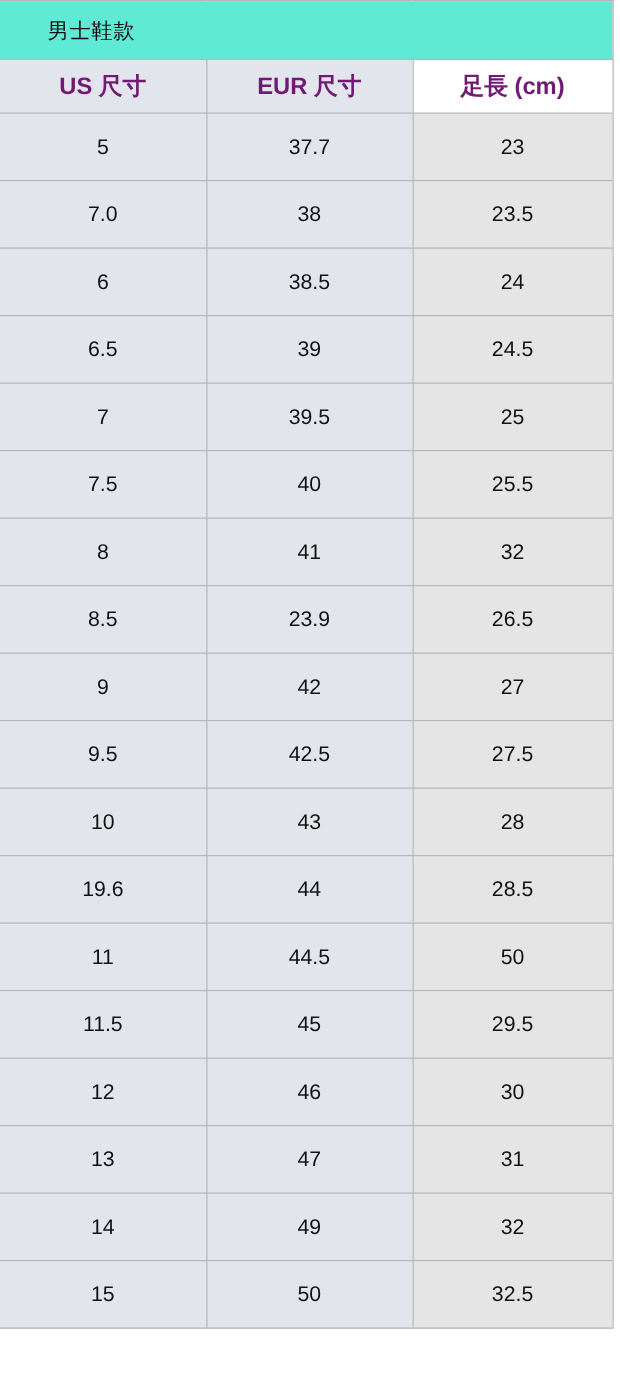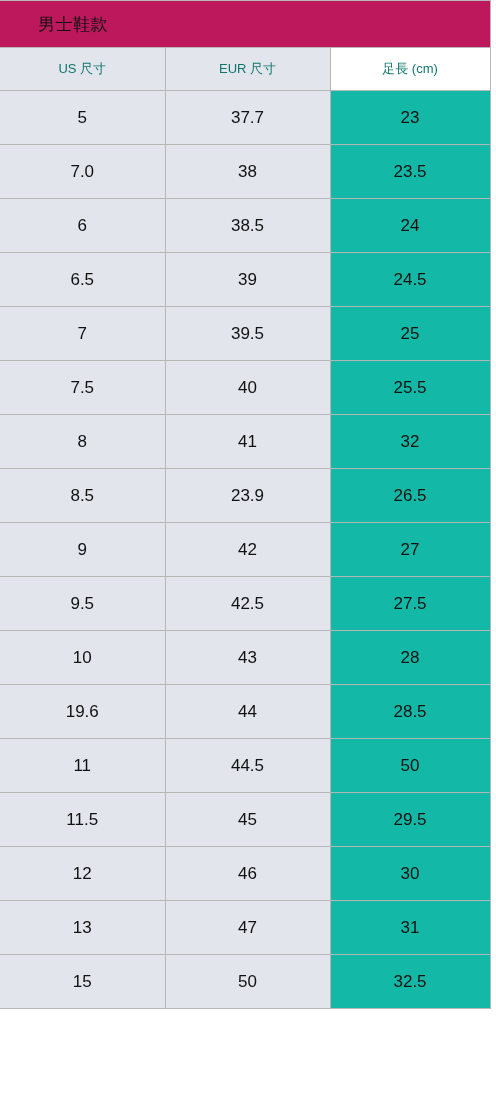--- a/index.html
+++ b/index.html
@@ -33,60 +33,60 @@
   }
 
   
   col.col-us  { width: 165px; }
   col.col-eur { width: 165px; }
   col.col-len { width: 160px; }
 
   
   tr.title-row td {
     height: 46px;
-    background: #be185d;
+    background: #5eead4;
     border-bottom: 1px solid #b6b6b6;
     padding: 0 0 0 38px;
     text-align: left;
     vertical-align: middle;
     font-size: 17px;
     font-weight: normal;
     letter-spacing: 0.5px;
     color: #111111;
   }
 
   
   tr.header-row th {
     height: 42px;
-    font-size: 13px;
-    font-weight: normal;
+    font-size: 19px;
+    font-weight: bold;
     text-align: center;
     vertical-align: middle;
     border-bottom: 1px solid #b6b6b6;
     border-right: 1px solid #b6b6b6;
     padding: 0;
-    color: #0f766e;
+    color: #701a75;
   }
   tr.header-row th.shaded { background: #e2e5ec; }
   tr.header-row th.plain  { background: #ffffff; border-right: none; }
 
   
   tr.data-row td {
     height: 53px;
     font-size: 17px;
     font-weight: normal;
     text-align: center;
     vertical-align: middle;
     border-bottom: 1px solid #b6b6b6;
     border-right: 1px solid #b6b6b6;
     padding: 0;
     color: #111111;
   }
   tr.data-row td.shaded { background: #e2e5ec; }
-  tr.data-row td.plain  { background: #14b8a6; border-right: none; }
+  tr.data-row td.plain  { background: #e5e5e5; border-right: none; }
 </style>
 </head>
 <body>
 
 <div id="size-table-wrap">
   <table class="size-table">
     <colgroup>
       <col class="col-us">
       <col class="col-eur">
       <col class="col-len">
@@ -174,19 +174,24 @@
           <td class="shaded">12</td>
           <td class="shaded">46</td>
           <td class="plain">30</td>
         </tr>
         <tr class="data-row">
           <td class="shaded">13</td>
           <td class="shaded">47</td>
           <td class="plain">31</td>
         </tr>
         <tr class="data-row">
+          <td class="shaded">14</td>
+          <td class="shaded">49</td>
+          <td class="plain">32</td>
+        </tr>
+        <tr class="data-row">
           <td class="shaded">15</td>
           <td class="shaded">50</td>
           <td class="plain">32.5</td>
         </tr>
       </tbody>
   </table>
 </div>
 
 </body></html>

